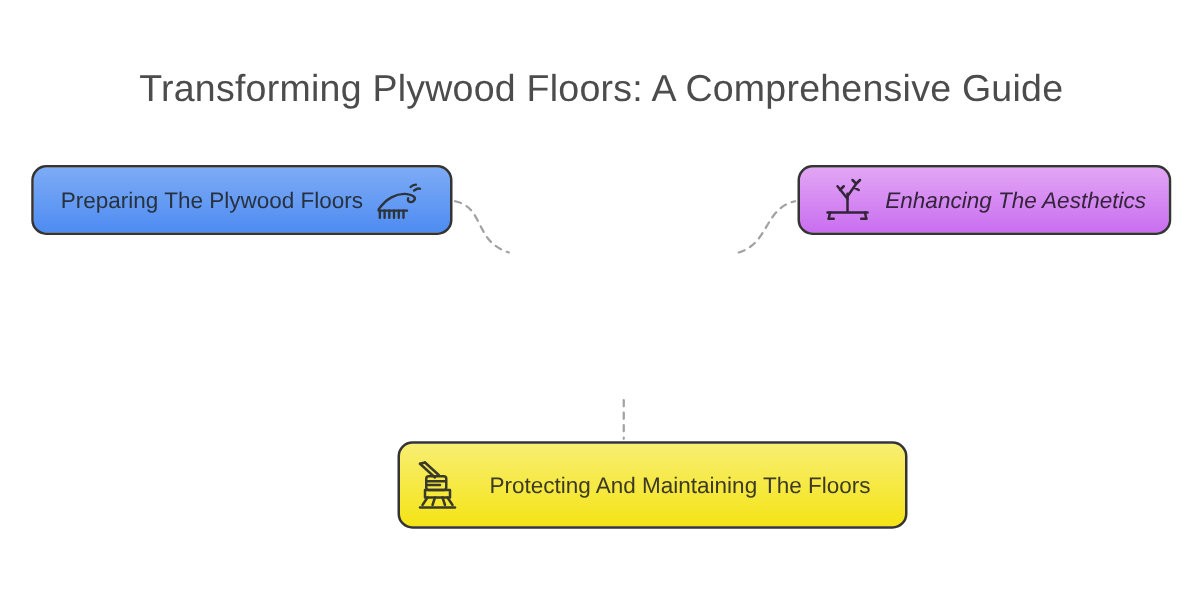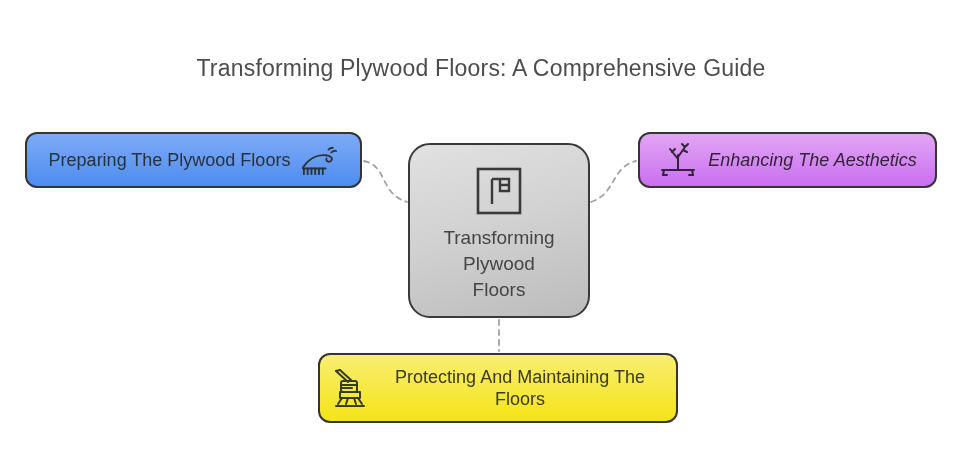--- a/index.html
+++ b/index.html
@@ -2,42 +2,42 @@
 <html><head>
 <meta charset="utf-8">
 <style>
   html,body{margin:0;padding:0;background:#ffffff;}
   .stage{
     position:relative;width:962px;height:476px;overflow:hidden;
     font-family:"Liberation Sans", sans-serif;background:#ffffff;
   }
   .title{
     position:absolute;top:55px;left:0;width:962px;text-align:center;
-    font-size:23px;color:#4c4c4c;letter-spacing:0.2px;
+    font-size:30px;color:#4c4c4c;letter-spacing:0.2px;
   }
   .connectors{position:absolute;top:0;left:0;width:962px;height:476px;pointer-events:none;}
   .node{
     position:absolute;display:flex;align-items:center;justify-content:center;
     box-sizing:border-box;border:2px solid #343434;border-radius:12px;
     font-size:18px;color:#2e3338;
   }
   .node .txt{line-height:1.25;}
   .node-prepare{
     left:25px;top:132px;width:337px;height:56px;gap:10px;
     background:linear-gradient(180deg,#7dabf6 0%,#4e8cf1 100%);
     color:#28313e;
   }
   .node-enhance{
     left:638px;top:132px;width:299px;height:56px;gap:10px;
     background:linear-gradient(180deg,#e2a6f4 0%,#c96ef0 100%);
     color:#33243a;
     font-style:italic;
   }
   .node-protect{
-    left:318px;top:353px;width:360px;height:70px;gap:6px;
+    left:318px;top:353px;width:408px;height:70px;gap:6px;
     background:linear-gradient(180deg,#f8ee72 0%,#f4e416 100%);
     padding:0 12px 0 8px;color:#3c3a22;
   }
   .node-protect .txt{flex:1;text-align:center;}
   .node-center{
     left:408px;top:143px;width:182px;height:175px;
     border-radius:22px;border-width:2.5px;border-color:#3a3a3a;
     background:linear-gradient(165deg,#e1e1e1 0%,#d2d2d2 45%,#bcbcbc 100%);
     flex-direction:column;justify-content:flex-start;
     font-size:19px;color:#454545;
@@ -53,33 +53,20 @@
 <div class="stage">
 
   <div class="title">Transforming Plywood Floors: A Comprehensive Guide</div>
 
   <svg class="connectors" width="962" height="476" viewBox="0 0 962 476" xmlns="http://www.w3.org/2000/svg">
     <path d="M364,161 C388,166 379,193 407,202" fill="none" stroke="#a2a2a2" stroke-width="1.8" stroke-dasharray="5 5" stroke-linecap="round"></path>
     <path d="M591,202 C616,194 611,167 636,161" fill="none" stroke="#a2a2a2" stroke-width="1.8" stroke-dasharray="5 5" stroke-linecap="round"></path>
     <path d="M499,320 L499,351" fill="none" stroke="#a2a2a2" stroke-width="1.8" stroke-dasharray="5 5" stroke-linecap="round"></path>
   </svg>
 
-  <div class="node node-center">
-    <span class="icon cicon">
-      <svg width="46" height="48" viewBox="0 0 46 48" fill="none" stroke="#3a3a3a" stroke-width="2.6">
-        <rect x="2" y="2" width="42" height="44"></rect>
-        <path d="M16 12 V37 M16 12 H33 V24 H24 V12 M24 24 V18 H33" stroke-width="2.4"></path>
-      </svg>
-    </span>
-    <div class="center-lines">
-      <div>Transforming</div>
-      <div>Plywood</div>
-      <div>Floors</div>
-    </div>
-  </div>
 
   <div class="node node-prepare">
     <span class="txt">Preparing The Plywood Floors</span>
     <span class="icon">
       <svg width="38" height="34" viewBox="0 0 40 36" fill="none" stroke="#2c333b" stroke-width="2" stroke-linecap="round" stroke-linejoin="round">
         <path d="M3 26 C9 17 18 12 27 13 C32 13.5 35 16 33 18.5 C31 21 26.5 19.5 28 16.5"></path>
         <path d="M33 10 c2 -1.5 4 -2 5 -1.5"></path>
         <path d="M30 7 c1.5 -1.5 3 -2 4.5 -2"></path>
         <path d="M3 27 H27"></path>
         <path d="M4 27 v6 M8 27 v6 M12 27 v6 M16 27 v6 M20 27 v6 M24 27 v6"></path>

